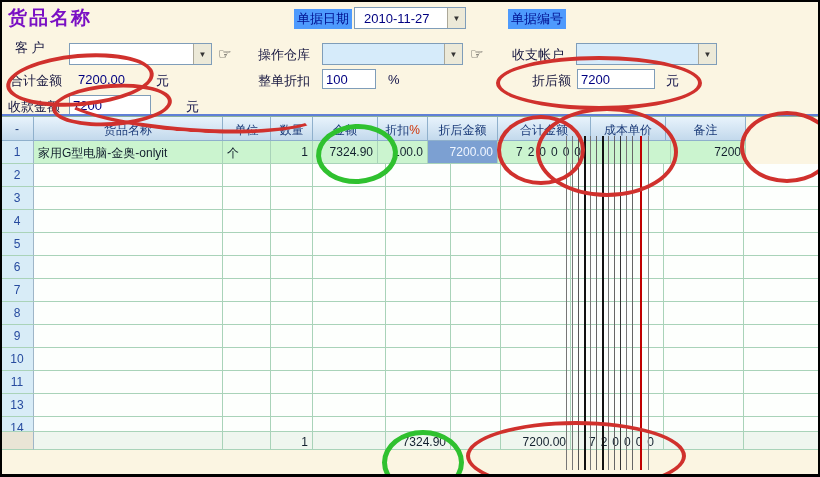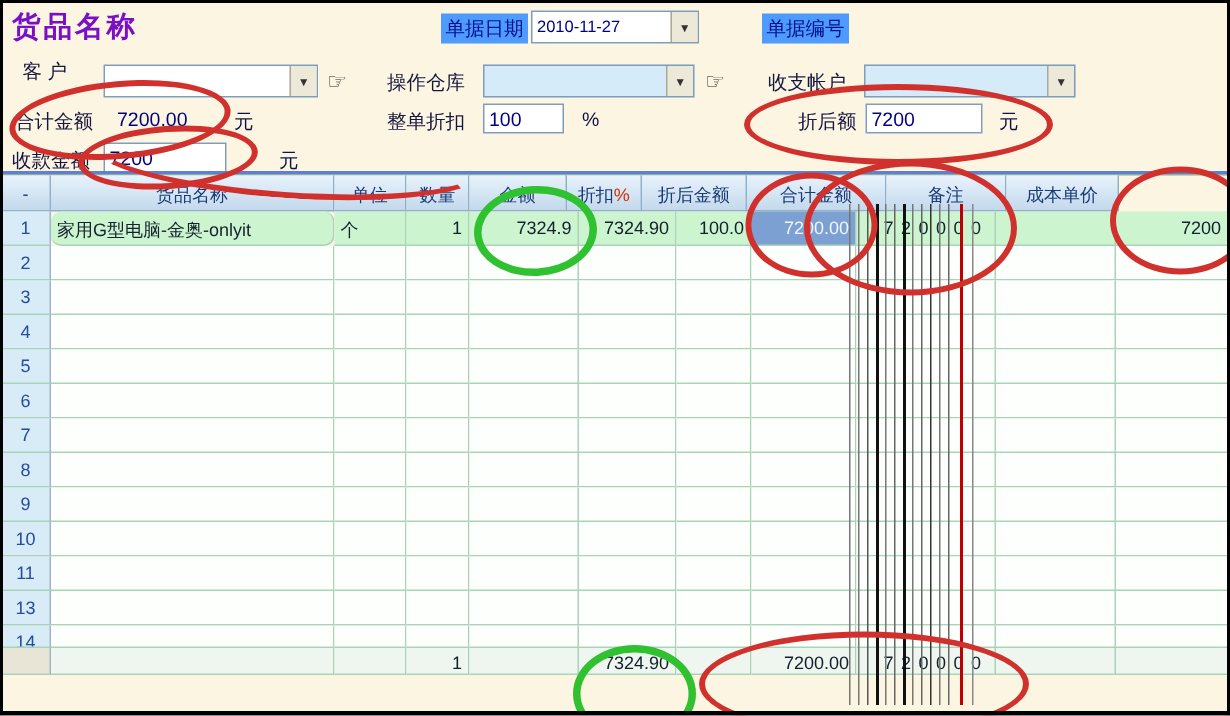--- a/index.html
+++ b/index.html
@@ -9,21 +9,21 @@
     font-family:"Liberation Sans","DejaVu Sans",sans-serif;
   }
   .edge{position:absolute;background:#000;z-index:40;}
   .title{position:absolute;left:8px;top:5px;font-size:19px;font-weight:bold;color:#7A10C4;letter-spacing:2px;}
   .flabel{position:absolute;font-size:13px;color:#16163F;white-space:nowrap;}
   .hlabel{position:absolute;font-size:13px;color:#001090;background:#4E9AFD;padding:1px 3px;white-space:nowrap;}
   .valtext{position:absolute;font-size:13px;color:#000080;white-space:nowrap;}
   .unit{position:absolute;font-size:13px;color:#101048;}
   .combo{position:absolute;box-sizing:border-box;background:#fff;border:1px solid #7F9DB9;display:flex;align-items:center;height:22px;}
   .combo.blue{background:#D6EBFA;}
-  .combo .cval{flex:1;font-size:11px;color:#000080;padding-left:3px;overflow:hidden;white-space:nowrap;}
+  .combo .cval{flex:1;font-size:13px;color:#000080;padding-left:9px;overflow:hidden;white-space:nowrap;}
   .combo .arrow-btn{width:17px;align-self:stretch;background:#ECE9D8;border-left:1px solid #ACA899;display:flex;align-items:center;justify-content:center;font-size:8px;color:#333;}
   .tinput{position:absolute;box-sizing:border-box;background:#fff;border:1px solid #7F9DB9;font-size:13px;color:#000080;padding:1px 3px;font-family:"Liberation Sans","DejaVu Sans",sans-serif;}
   .hand{position:absolute;font-size:15px;color:#222;}
   .sep{position:absolute;left:0;top:114px;width:820px;height:2px;background:#5F7FD6;}
   
   .grid{position:absolute;left:0;top:116px;width:820px;border-left:1px solid #8CB09C;border-top:1px solid #8CB09C;z-index:1;}
   .grid-row{display:flex;}
   .cell{box-sizing:border-box;border-right:1px solid #A9D3B9;border-bottom:1px solid #A9D3B9;
         font-size:12px;padding:4px 4px 0 4px;height:23px;overflow:hidden;white-space:nowrap;color:#13202E;background:#FDFFFD;}
   .header-row .cell{height:24px;background:linear-gradient(#E8F3FC,#C3D9EC);color:#1A3A78;text-align:center;
@@ -105,29 +105,28 @@
   <div class="grid">
       <div class="grid-row header-row">
         <div class="cell" style="width: 33px;">-</div>
         <div class="cell" style="width: 189px;">货品名称</div>
         <div class="cell" style="width: 48px;">单位</div>
         <div class="cell" style="width: 42px;">数量</div>
         <div class="cell" style="width: 65px;">金额</div>
         <div class="cell" style="width: 50px;">折扣<span class="red-pct">%</span></div>
         <div class="cell" style="width: 70px;">折后金额</div>
         <div class="cell" style="width: 93px;">合计金额</div>
+        <div class="cell" style="width: 75px;">成本单价</div>
         <div class="cell" style="width: 80px;">备注</div>
-        <div class="cell" style="width: 75px;">成本单价</div>
       </div>
       <div class="grid-row data-row">
         <div class="cell rownum-cell" style="width: 33px; text-align: center;">1</div>
-        <div class="cell" style="width: 189px; text-align: left; border-radius: 7px;">家用G型电脑-金奥-onlyit</div>
+        <div class="cell" style="width: 189px; text-align: left;">家用G型电脑-金奥-onlyit</div>
         <div class="cell" style="width: 48px; text-align: left;">个</div>
         <div class="cell" style="width: 42px; text-align: right;">1</div>
-        <div class="cell" style="width: 73px; text-align: right;">7324.9</div>
         <div class="cell" style="width: 65px; text-align: right;">7324.90</div>
         <div class="cell" style="width: 50px; text-align: right;">100.0</div>
         <div class="cell selected-cell" style="width: 70px; text-align: right;">7200.00</div>
         <div class="cell spaced" style="width: 93px; text-align: right;">720000</div>
         <div class="cell" style="width: 80px; text-align: left;"></div>
         <div class="cell" style="width: 75px; text-align: right;">7200</div>
       </div>
       <div class="grid-row empty">
         <div class="cell rownum-cell" style="width: 33px; text-align: center;">2</div>
         <div class="cell" style="width: 189px; text-align: left;"></div>

